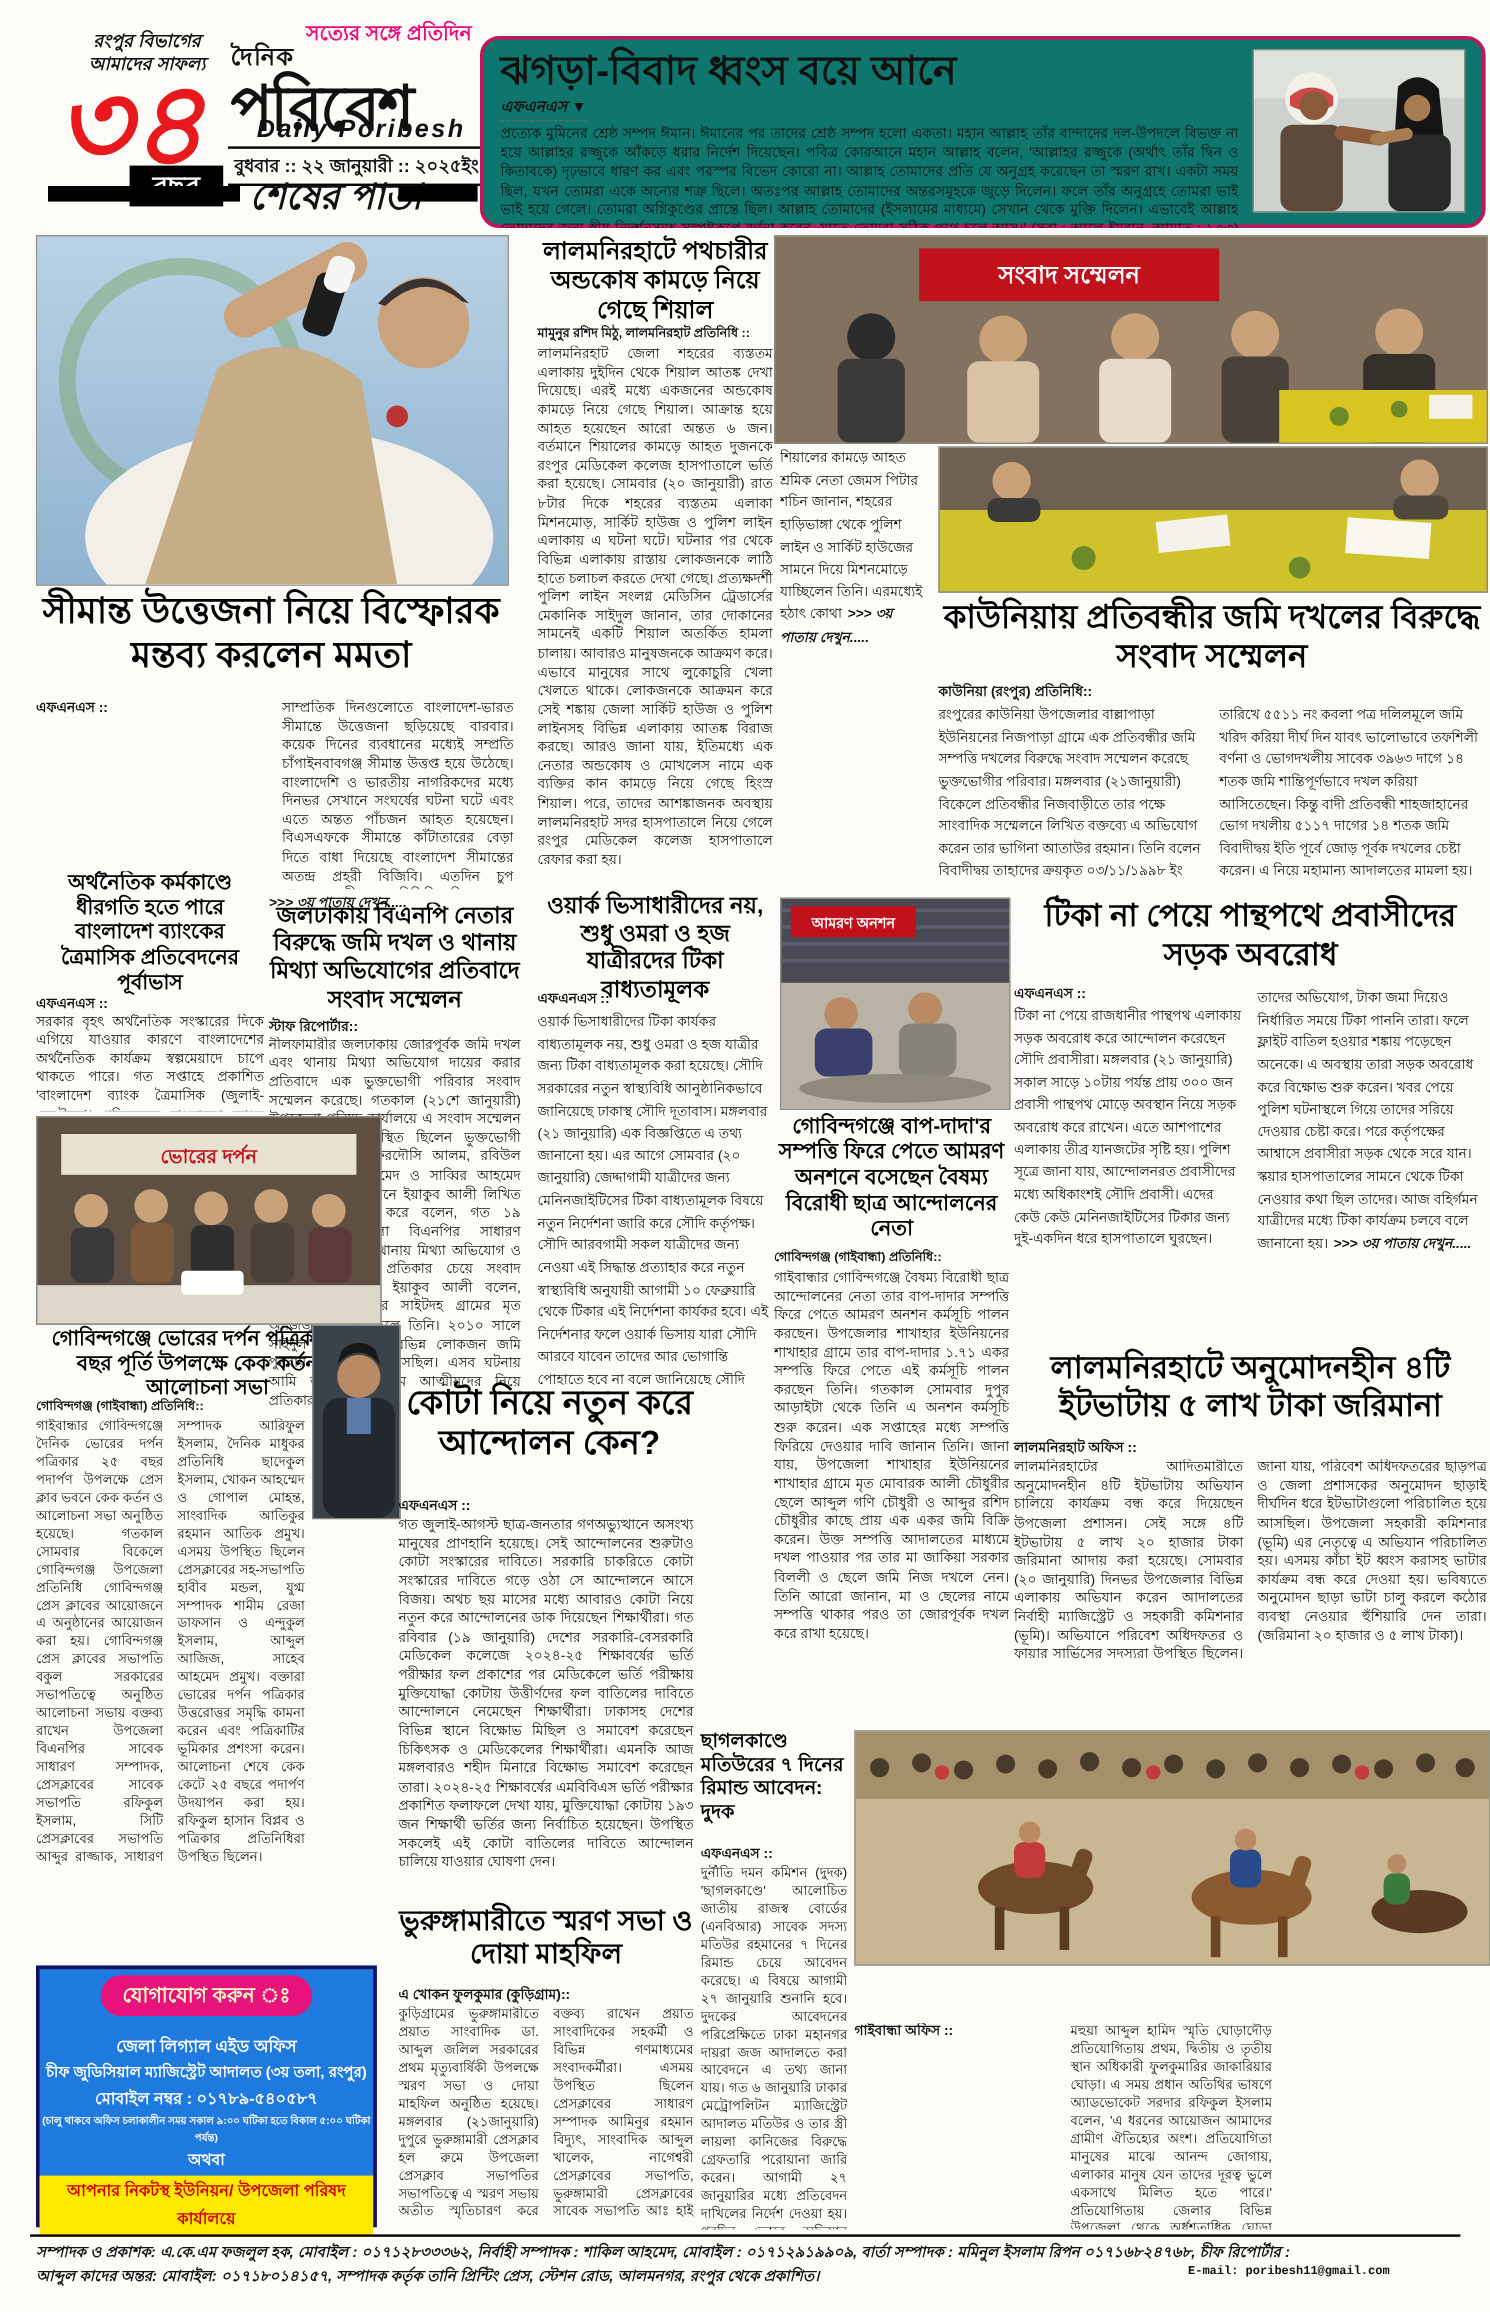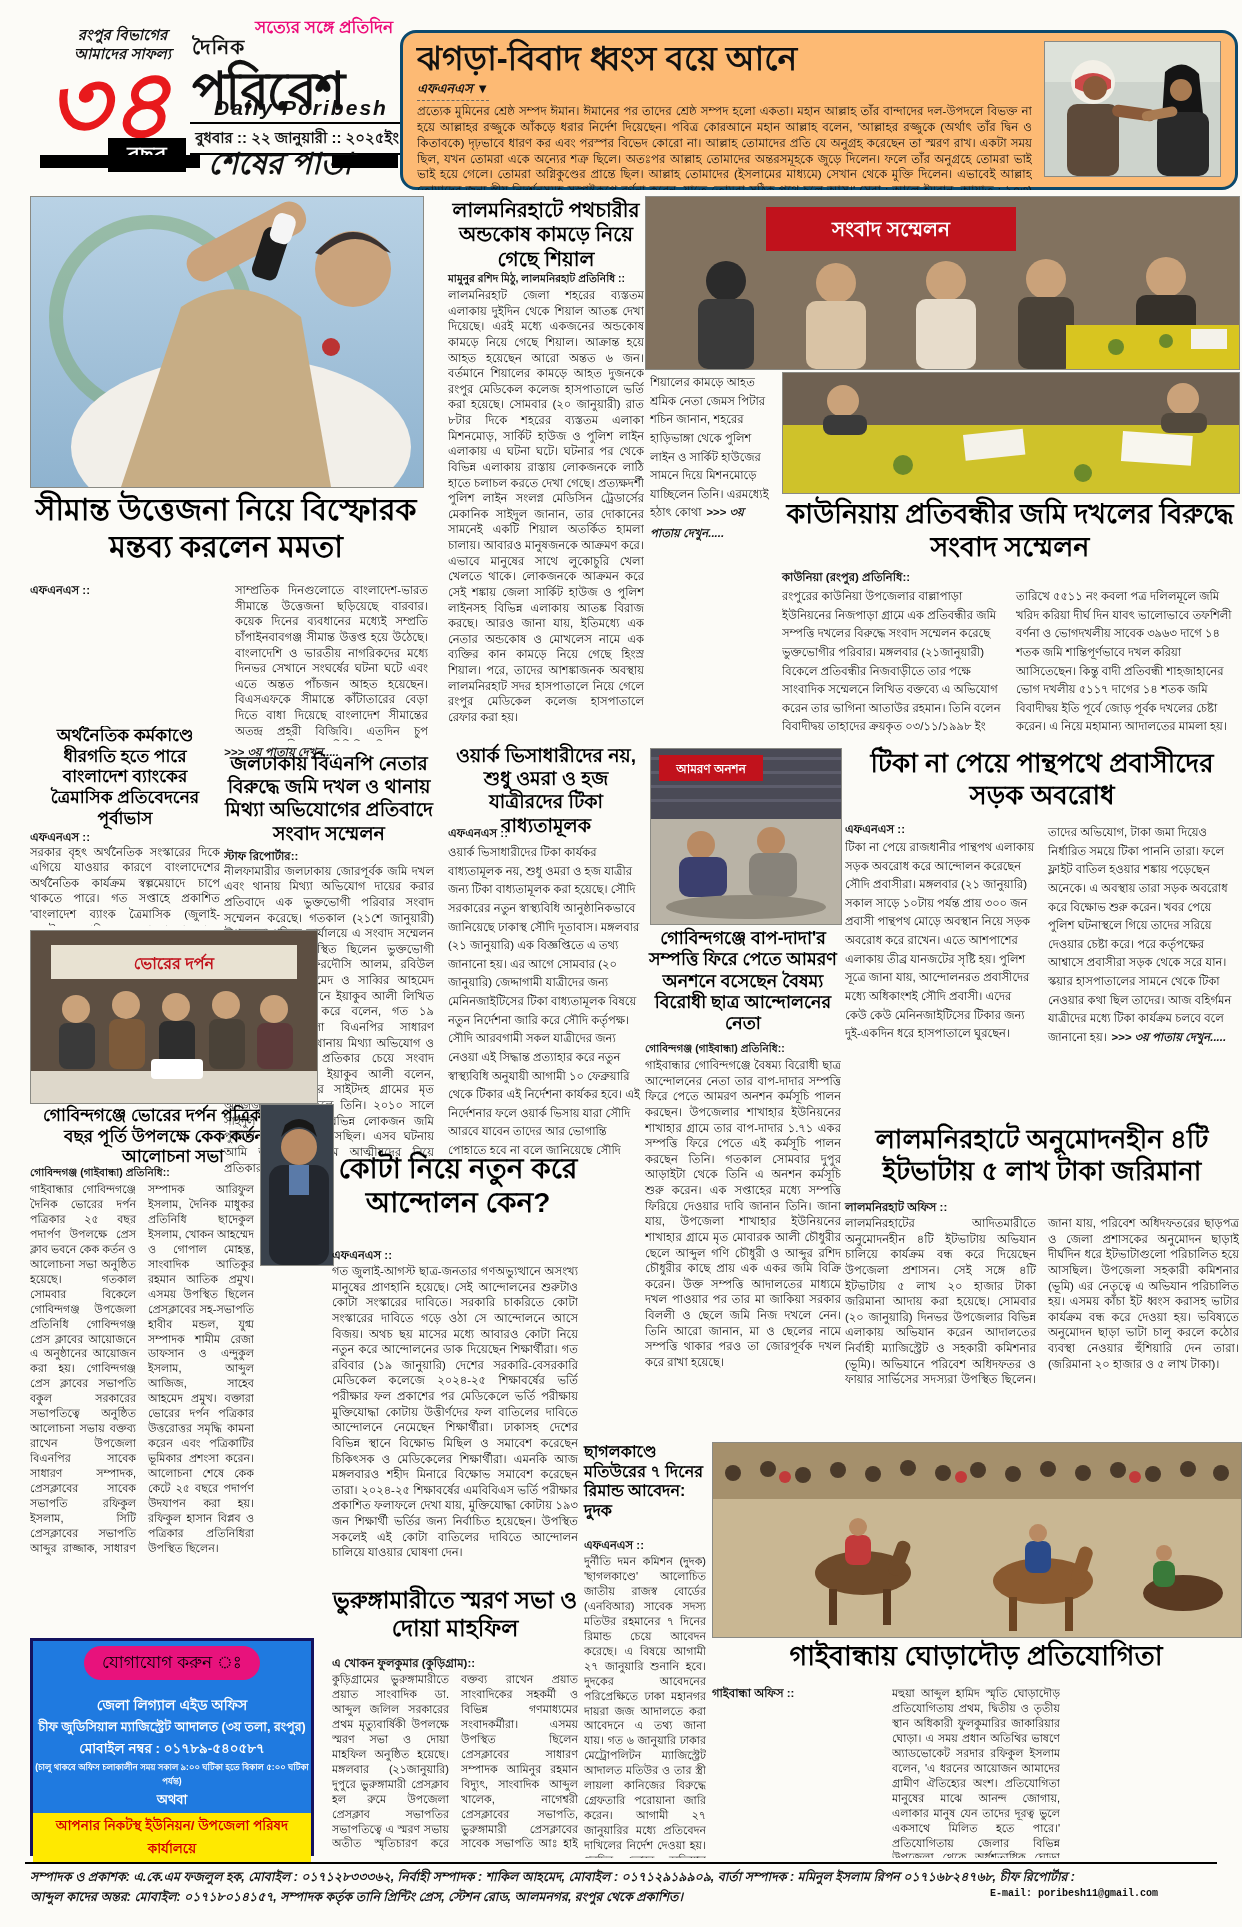--- a/index.html
+++ b/index.html
@@ -18,28 +18,28 @@
   .tagline{font-weight:bold;font-style:italic;font-size:15px;text-align:center;line-height:1.25;}
   .y34{font-size:96px;font-weight:bold;color:#e8191c;line-height:0.9;font-style:italic;}
   .ybox{background:#000;color:#fff;font-weight:bold;font-size:23px;text-align:center;line-height:34px;}
   .slogan{color:#ec0c7a;font-weight:bold;font-size:17px;}
   .title-sm{display:block;font-size:20px;font-weight:bold;letter-spacing:1px;}
   .title-big{display:block;font-size:52px;font-weight:bold;letter-spacing:-2px;line-height:1.0;}
   .title-en{font-style:italic;font-weight:bold;font-size:21px;letter-spacing:2px;}
   .dateline{font-weight:bold;font-size:15px;text-align:center;border-top:2px solid #000;border-bottom:2px solid #000;padding:2px 0;}
   .section-label{font-size:30px;font-weight:bold;font-style:italic;}
   
-  .pinkbox{background:#fdba74;border:3px solid #0c4a6e;border-radius:16px;box-sizing:border-box;padding:8px 14px;}
+  .pinkbox{background:#0f766e;border:3px solid #be185d;border-radius:16px;box-sizing:border-box;padding:8px 14px;}
   .pink-hl{font-size:33px;font-weight:bold;line-height:1.1;margin:0 0 2px 0;}
   .pink-byline{font-weight:bold;font-style:italic;font-size:13px;border-bottom:1px dashed #666;display:inline-block;margin-bottom:3px;}
   .pink-body{font-size:11.8px;text-align:justify;line-height:1.34;}
   
   .adbox{background:#1f7ae0;border:3px solid #14125e;box-sizing:border-box;}
   .ad-yellow{background:#ffe900;color:#000;text-align:center;font-weight:bold;}
-  .ad-pill{background:#e8127c;color:#000000;font-weight:normal;font-size:17px;border-radius:18px;
+  .ad-pill{background:#e8127c;color:#fef9c3;font-weight:bold;font-size:17px;border-radius:18px;
            display:inline-block;padding:3px 18px;text-align:center;}
   .ad-white{color:#fff;font-weight:bold;text-align:center;}
   .ad-bottom{background:#ffe900;color:#d40000;text-align:center;font-weight:bold;font-size:13.5px;}
   .footer-txt{font-style:italic;font-weight:bold;font-size:12.5px;line-height:1.5;}
 </style>
 </head>
 <body>
 
 <div class="paper">
 
@@ -296,21 +296,20 @@
       <rect x="368" y="102" width="14" height="38" rx="6" fill="#8a5a30" transform="rotate(18 368 102)"></rect>
       <rect x="296" y="154" width="8" height="34" fill="#6e4623"></rect>
         <rect x="352" y="154" width="8" height="34" fill="#6e4623"></rect>
       <rect x="312" y="98" width="26" height="32" rx="8" fill="#2a4a8a"></rect>
         <circle cx="325" cy="90" r="9" fill="#b98a63"></circle>
     </g>
     <ellipse cx="470" cy="150" rx="40" ry="18" fill="#5a3a22"></ellipse>
     <rect x="440" y="118" width="22" height="26" rx="8" fill="#3a7a3a"></rect>
       <circle cx="451" cy="110" r="8" fill="#b98a63"></circle>
   </svg>
-  <div class="abs hl" style="left:712px;top:1640px;width:528px;font-size:27px;">গাইবান্ধায় ঘোড়াদৌড় প্রতিযোগিতা</div>
   <div class="abs" style="left:712px;top:1686px;width:528px;height:172px;overflow:hidden;">
     <div class="cols3" style="height:172px;">
       <div class="byline">গাইবান্ধা অফিস ::</div>
       <div class="jt" style="font-size:11px;">মহুয়া আব্দুল হামিদ স্মৃতি ঘোড়াদৌড় প্রতিযোগিতায় প্রথম, দ্বিতীয় ও তৃতীয় স্থান অধিকারী ফুলকুমারির জাকারিয়ার ঘোড়া। এ সময় প্রধান অতিথির ভাষণে অ্যাডভোকেট সরদার রফিকুল ইসলাম বলেন, 'এ ধরনের আয়োজন আমাদের গ্রামীণ ঐতিহ্যের অংশ। প্রতিযোগিতা মানুষের মাঝে আনন্দ জোগায়, এলাকার মানুষ যেন তাদের দূরত্ব ভুলে একসাথে মিলিত হতে পারে।' প্রতিযোগিতায় জেলার বিভিন্ন উপজেলা থেকে অর্ধশতাধিক ঘোড়া অংশ নেয়। উপজেলার ছয়ঘরিয়া গ্রামের মাঠে দিনব্যাপী এ প্রতিযোগিতা অনুষ্ঠিত হয়। হাজারো দর্শক প্রতিযোগিতা উপভোগ করেন। প্রথম পুরস্কার হিসেবে গরু, দ্বিতীয় পুরস্কার খাসি ও তৃতীয় পুরস্কার রাখা হয় রাজহাঁস। বিজয়ীদের হাতে পুরস্কার তুলে দেন অতিথিরা। আয়োজকরা জানান, প্রতি বছর এ আয়োজন অব্যাহত থাকবে। শেষে আনন্দঘন পরিবেশে অনুষ্ঠানের সমাপ্তি ঘটে। এ সময় উপস্থিত ছিলেন অতিথিবৃন্দ ও আয়োজক কমিটির সদস্যরা। আব্দুল হামিদ স্মৃতি ঘোড়াদৌড় আয়োজনে খুশি স্থানীয় সমাজ সেবক, দ্বিতীয় ছিল অফিসার ফুলকুমারী ঘোড়া।</div>
     </div>
   </div>
 
   <div class="abs adbox" style="left:30px;top:1638px;width:284px;height:218px;">
     <div style="text-align:center;margin-top:5px;">
       <span class="ad-pill">যোগাযোগ করুন ঃ</span>

